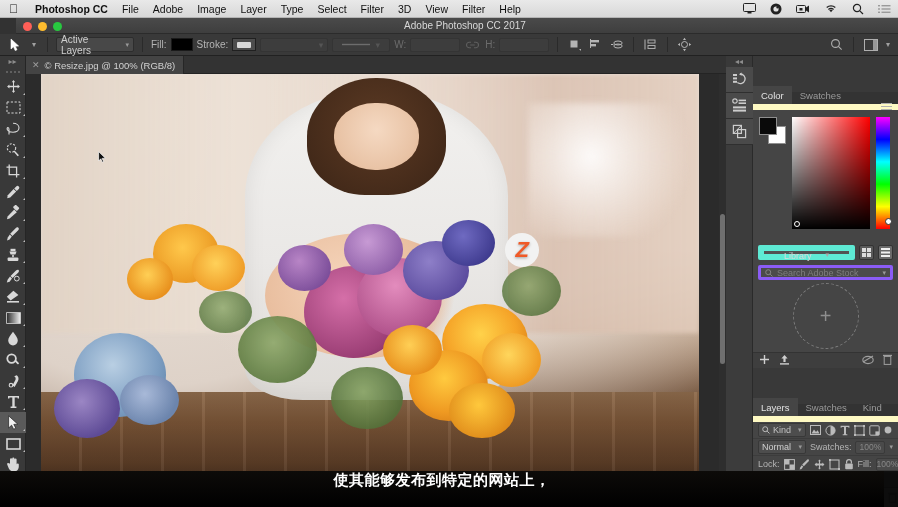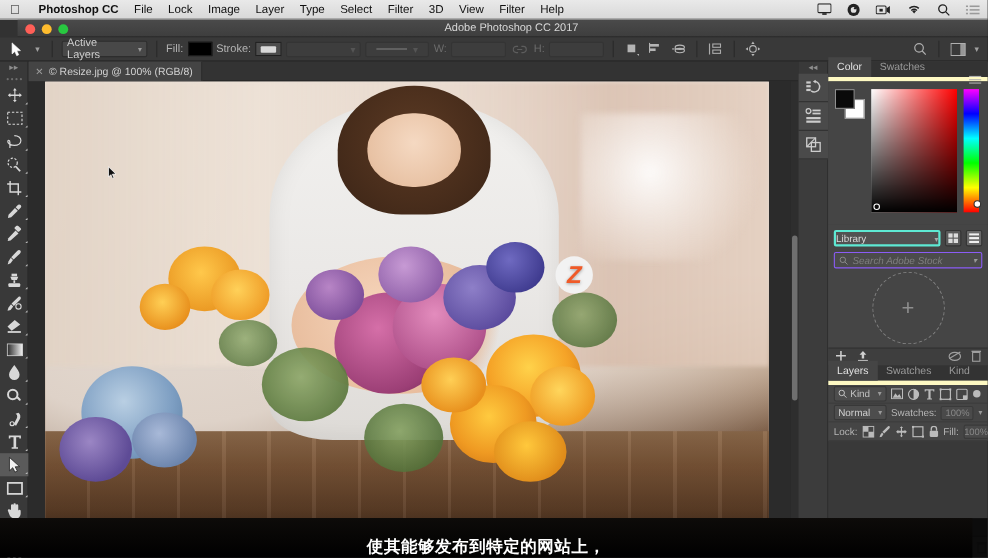--- a/index.html
+++ b/index.html
@@ -155,21 +155,21 @@
     position:absolute; left:726px; top:56px; width:27px; height:451px;
     background:#393939; border-right:1px solid #2a2a2a;
   }
   .rail-grip{height:11px;display:flex;align-items:center;justify-content:center;color:#8d8d8d;font-size:8px;}
   .rail-btn{ width:27px; height:26px; display:flex; align-items:center; justify-content:center;
     background:#4a4a4a; border-bottom:1px solid #2f2f2f; }
   .rail-below{ background:#3c3c3c; }
 
   
   .panels{ position:absolute; left:753px; top:56px; width:145px; height:451px; background:#393939;}
-  .ptabs{ height:18px; background:#333; display:flex; align-items:flex-end; border-bottom:4px solid #fef9c3; }
+  .ptabs{ height:18px; background:#333; display:flex; align-items:flex-end; border-bottom:6px solid #fef9c3;margin-top:36px; }
   .ptab{ height:18px; padding:0 8px; display:flex; align-items:center; font-size:9.5px; color:#9a9a9a; }
   .ptab.active{ background:#454545; color:#e2e2e2; }
   .pmenu{ margin-left:auto; padding:0 6px; display:flex; align-items:center; }
   .pmenu i{ display:block; width:11px; height:1px; background:#b0b0b0; box-shadow:0 3px 0 #b0b0b0, 0 6px 0 #b0b0b0;}
 
   .panel{ background:#454545; }
 
   
   .colorbody{ height:130px; background:#454545; display:flex; padding:7px 5px 6px 6px; gap:6px; }
   .cswatch{ position:relative; width:27px; height:27px; }
@@ -179,28 +179,28 @@
     background:linear-gradient(90deg,#fff,rgba(255,0,0,1)), linear-gradient(0deg,#000,rgba(0,0,0,0));
     background-blend-mode:multiply;}
   .cfield .pick{position:absolute;left:2px;bottom:2px;width:6px;height:6px;border:1px solid #fff;border-radius:50%;}
   .chue{ position:relative; width:14px; height:112px;
     background:linear-gradient(180deg,#f0f,#00f,#0ff,#0f0,#ff0,#f00);}
   .chue .pick{position:absolute;right:-2px;bottom:4px;width:7px;height:7px;background:#fff;border:1px solid #333;border-radius:50%;}
 
   
   .libbody{ background:#454545; height:112px; padding:5px 5px 0 5px; }
   .libsel{ display:flex; align-items:center; gap:4px; margin-bottom:5px; }
-  .dropdown{ flex:1; height:15px; background:#525252; border:2px solid #5eead4; border-radius:2px;
-    display:flex; align-items:flex-end; padding:0 0; font-size:9px; color:#dadada;}
+  .dropdown{ flex:1; height:15px; background:#525252; border:6px solid #5eead4; border-radius:2px;
+    display:flex; align-items:flex-start; padding:0 20px; font-size:9px; color:#dadada;}
   .dropdown .cv{ margin-left:auto; font-size:7px; color:#a8a8a8;}
   .vbtn{ width:15px;height:15px; background:#5a5a5a; border:1px solid #333; border-radius:2px;
     display:flex;align-items:center;justify-content:center;}
   .vbtn.on{ background:#6a6a6a; }
-  .searchrow{ height:15px; background:#4b4b4b; border:1px solid #8b5cf6; border-radius:2px;
-    display:flex; align-items:center; padding:0 4px; font-size:9px; color:#7e7e7e; gap:4px; margin-bottom:6px;font-style:italic;}
+  .searchrow{ height:15px; background:#4b4b4b; border:3px solid #8b5cf6; border-radius:2px;
+    display:flex; align-items:center; padding:0 4px; font-size:9px; color:#7e7e7e; gap:4px; margin-bottom:6px;}
   .searchrow .cv{margin-left:auto;font-size:7px;color:#9a9a9a;}
   .dropzone{ position:relative; height:60px; display:flex; align-items:center; justify-content:center;}
   .dropcircle{ width:66px; height:66px; border:1px dashed #7d7d7d; border-radius:50%;
     display:flex;align-items:center;justify-content:center; color:#8e8e8e; font-size:20px; font-weight:300;}
   .libfoot{ height:16px; background:#3e3e3e; border-top:1px solid #333;
     display:flex; align-items:center; padding:0 6px; gap:9px;}
   .libfoot .right{ margin-left:auto; display:flex; gap:9px;}
 
   
   .layersbody{ background:#454545; }
@@ -237,37 +237,37 @@
     text-shadow:0 1px 3px rgba(0,0,0,.35);
     pointer-events:none;
   }
   .wm-logo{ width:34px; height:34px; border-radius:50%;
     background:#f2f2f2; display:flex;align-items:center;justify-content:center;
     color:#f05a28; font-size:22px; font-weight:bold; font-style:italic;}
 
   
   .subband{ position:absolute; left:0; bottom:0; width:884px; height:36px;
     background:linear-gradient(180deg,#0d0b09 0%, #000 100%);
-    display:flex; align-items:flex-end; justify-content:center; }
+    display:flex; align-items:flex-start; justify-content:center; }
   .subtitle{ font-size:15px; color:#fff; font-weight:bold;
      font-family:"DejaVu Sans", sans-serif; letter-spacing:.5px;}
   .bottomdark{ position:absolute; left:0; top:471px; width:898px; height:36px;
      background:rgba(0,0,0,.78); pointer-events:none;}
   .cursor{ position:absolute; left:72px; top:77px; width:9px;height:13px; pointer-events:none;}
 </style>
 </head>
 <body>
 
 <div id="app">
 
   <div class="menubar">
     <span class="apple"></span>
     <span class="mi app">Photoshop CC</span>
     <span class="mi">File</span>
-    <span class="mi">Lock</span>
+    <span class="mi">Adobe</span>
     <span class="mi">Image</span>
     <span class="mi">Layer</span>
     <span class="mi">Type</span>
     <span class="mi">Select</span>
     <span class="mi">Filter</span>
     <span class="mi">3D</span>
     <span class="mi">View</span>
     <span class="mi">Filter</span>
     <span class="mi">Help</span>
     <span class="spacer"></span>

